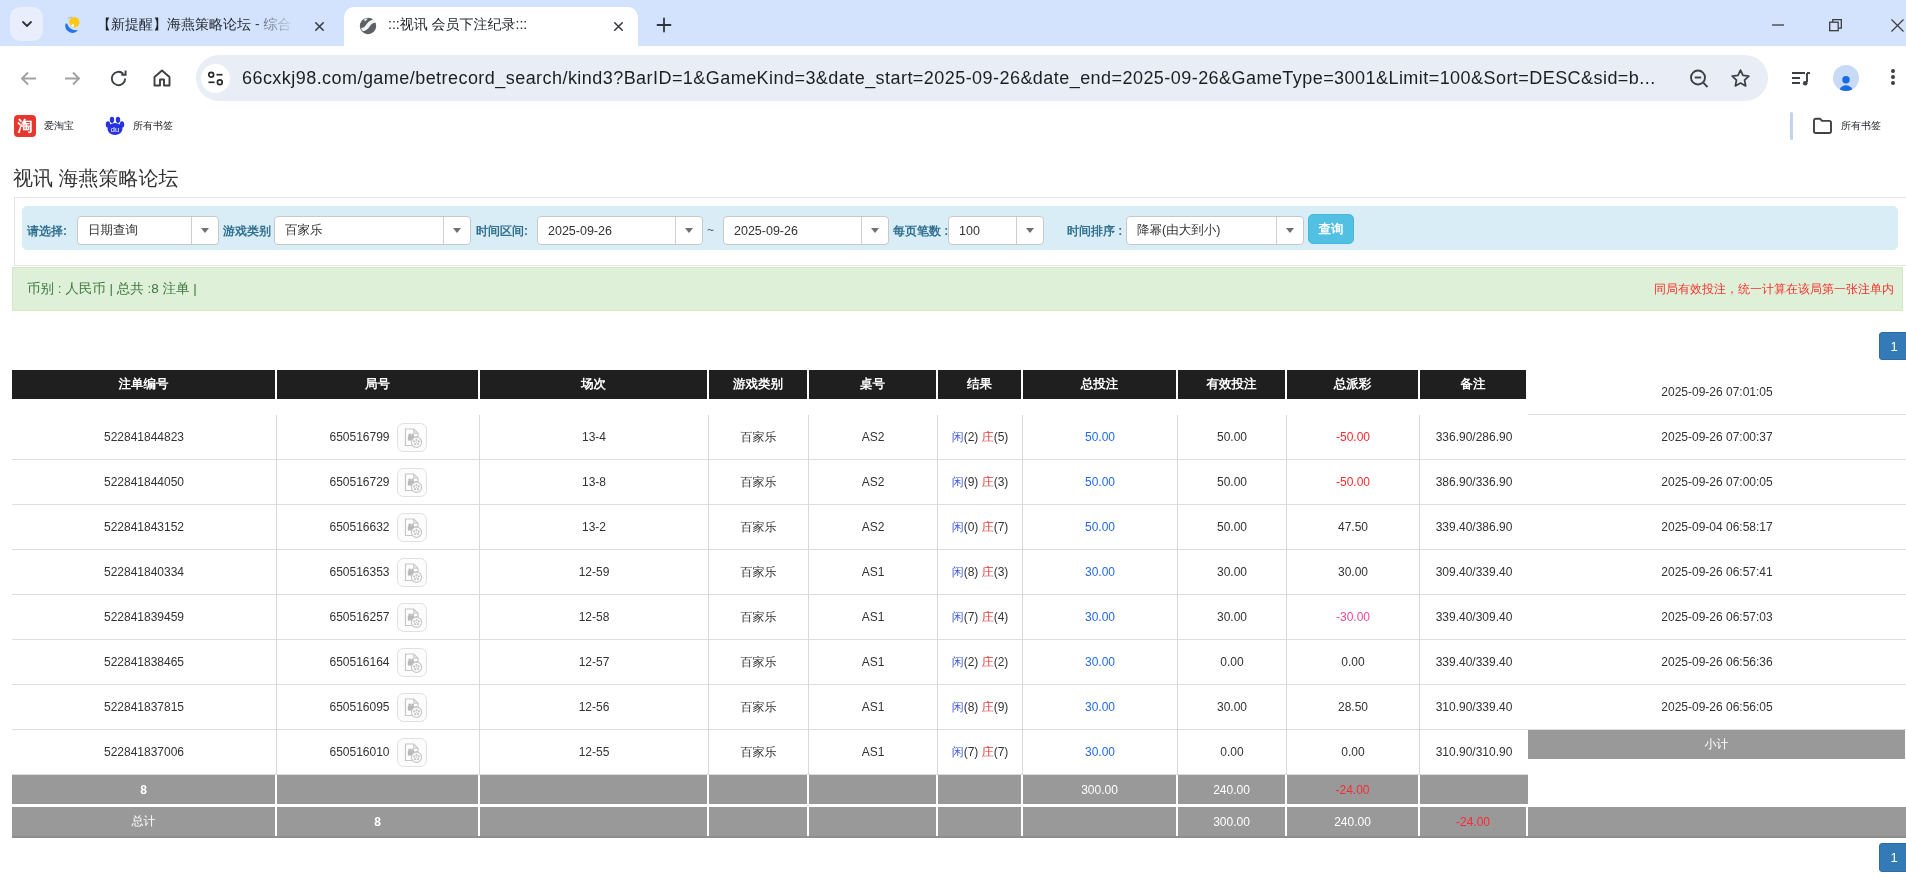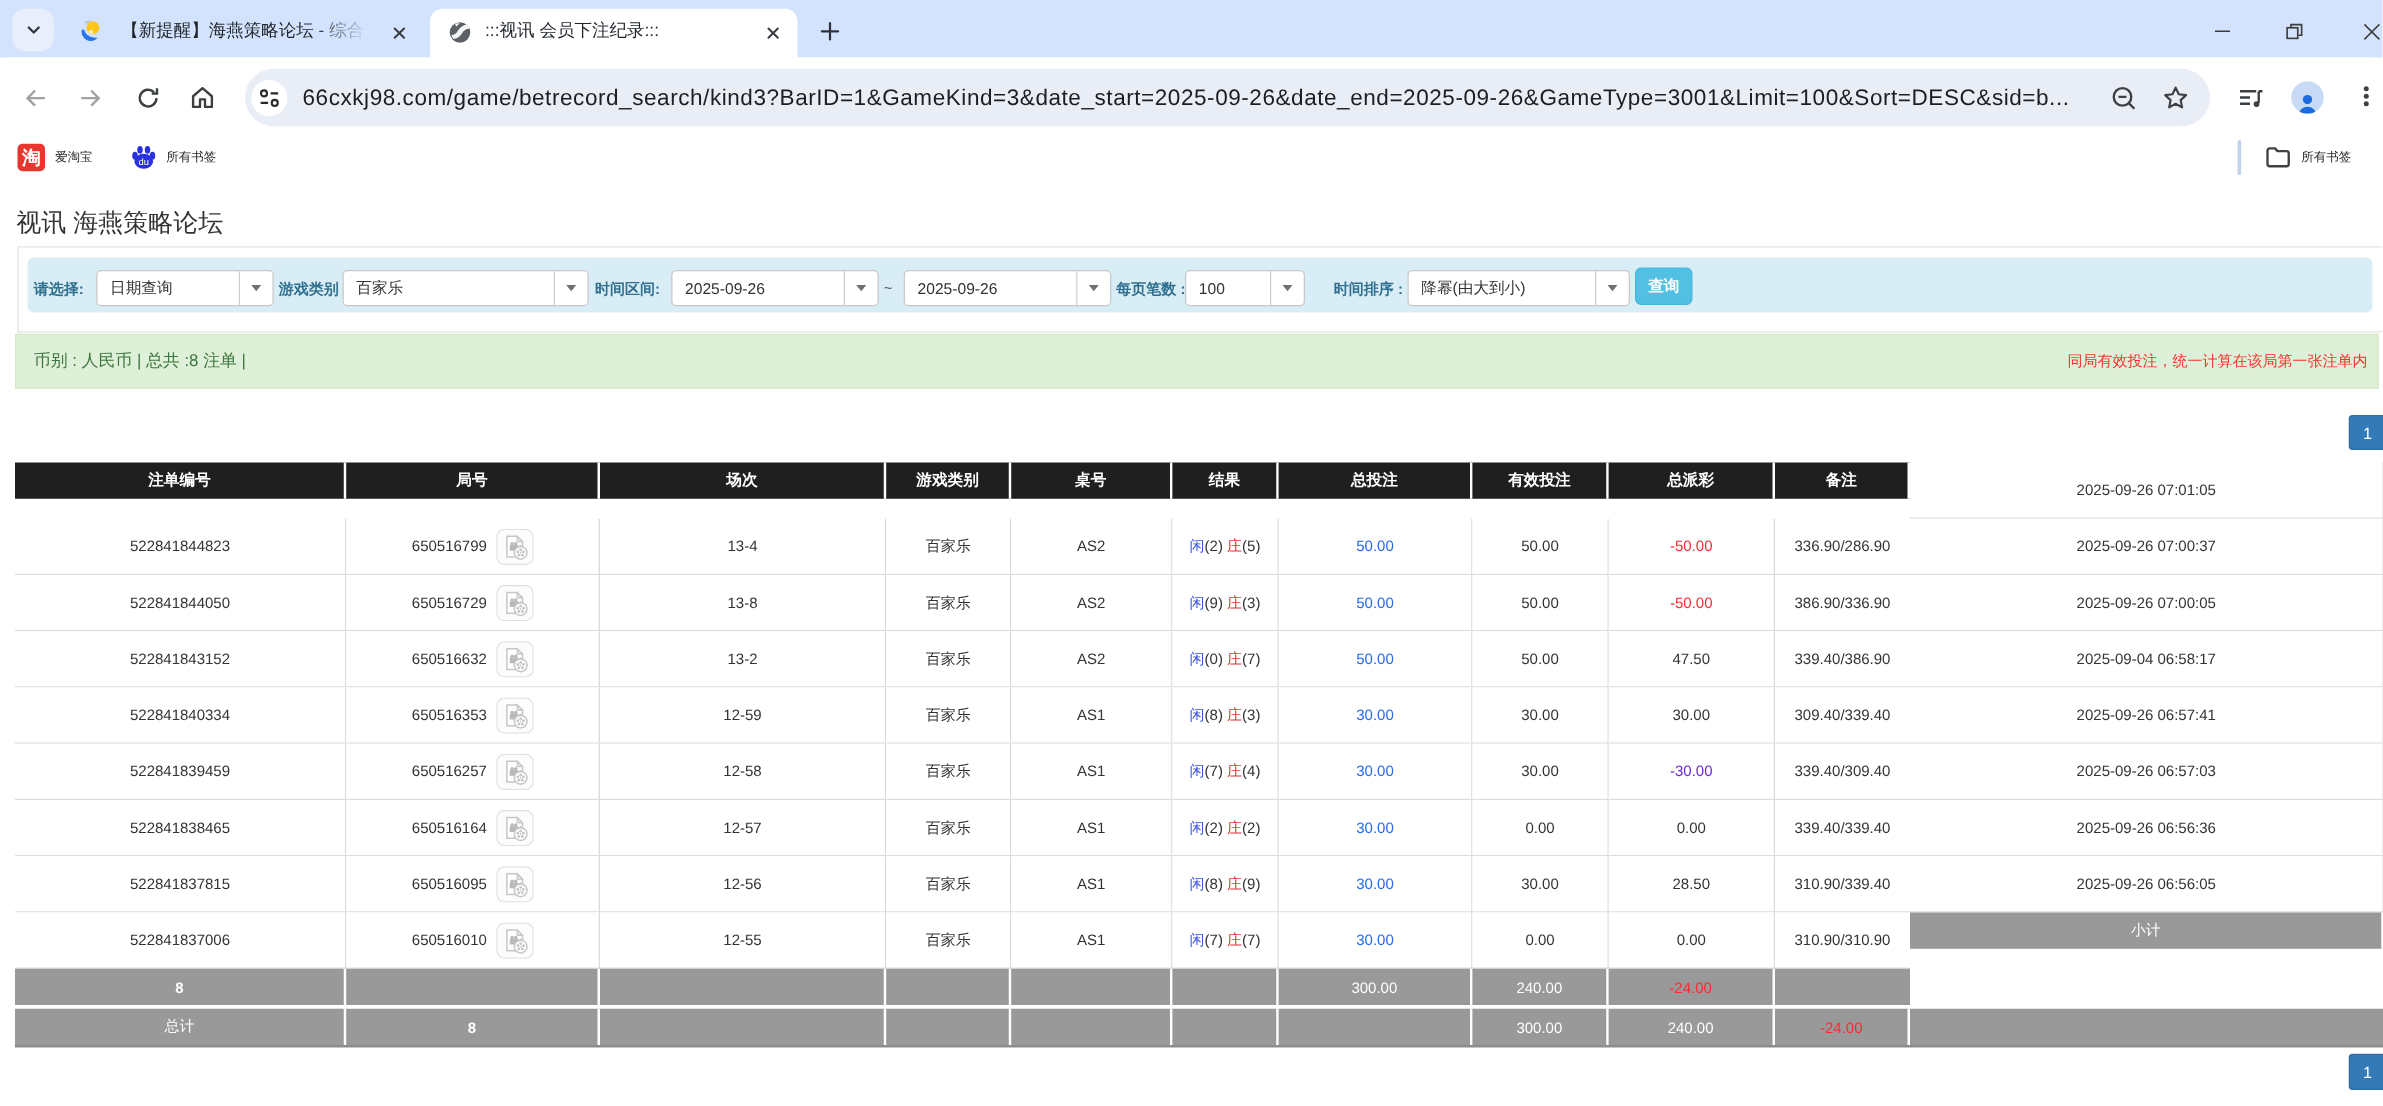--- a/index.html
+++ b/index.html
@@ -382,21 +382,21 @@
           <circle cx="20.9" cy="21.2" r="1.15" fill="#c6c6c6"></circle>
           <circle cx="19.5" cy="19.2" r="0.7" fill="#c6c6c6"></circle>
         </svg>
       </div>
 <div class="td">12-58</div>
 <div class="td">百家乐</div>
 <div class="td">AS1</div>
 <div class="td"><span class="bx">闲</span>(7)&nbsp;<span class="bz">庄</span>(4)</div>
 <div class="td" style="color:#2569e8">30.00</div>
 <div class="td">30.00</div>
-<div class="td" style="color:#6d28d9">-30.00</div>
+<div class="td" style="color:#ec4899">-30.00</div>
 <div class="td">339.40/309.40</div>
 </div>
 <div class="tr">
 <div class="td">2025-09-26 06:57:03</div>
 <div class="td">522841838465</div>
 <div class="td">
         <span class="rnd">650516164</span>
         <svg class="fic" width="30" height="29" viewBox="0 0 30 29">
           <rect x="0.5" y="0.5" width="29" height="28" rx="6" fill="#fcfcfc" stroke="#e0e0e0"></rect>
           <path d="M8.5 6 h8.2 l4.3 4.3 v12.2 h-12.5 z" fill="#fff" stroke="#c6c6c6" stroke-width="1.2"></path>

